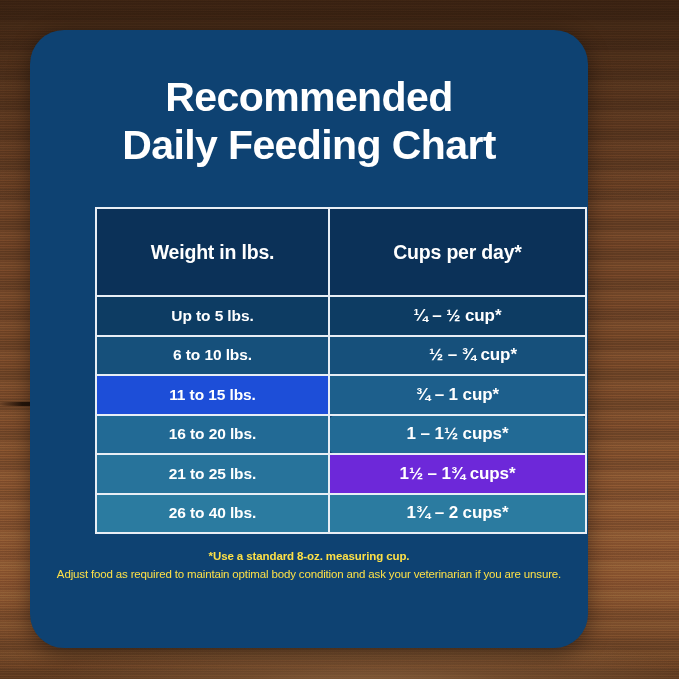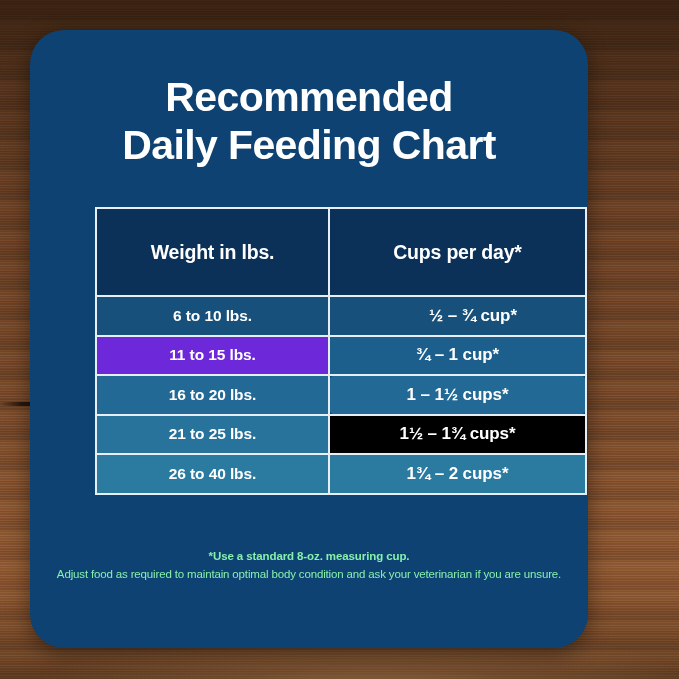--- a/index.html
+++ b/index.html
@@ -118,21 +118,21 @@
   #feeding-table .col-cups   { width: 257px; }
   #feeding-table td.cups-cell { font-size: 17px; }
 
   
   #footnotes {
     position: absolute;
     left: 0;
     right: 0;
     top: 520px;
     text-align: center;
-    color: #86efac;
+    color: #fde047;
     padding: 0 4px;
     box-sizing: border-box;
   }
   #footnote-star {
     font-size: 11.5px;
     font-weight: 700;
     margin-bottom: 4px;
     letter-spacing: -0.1px;
   }
   .footnote-note {
@@ -162,34 +162,38 @@
       <col class="col-cups">
     </colgroup>
     <thead>
       <tr>
         <th>Weight in lbs.</th>
         <th>Cups per day*</th>
       </tr>
     </thead>
     <tbody id="feeding-table-body">
         <tr>
+          <td class="weight-cell" style="background: rgb(13, 60, 99);">Up to 5 lbs.</td>
+          <td class="cups-cell" style="background: rgb(13, 60, 99);">¼ – ½ cup*</td>
+        </tr>
+        <tr>
           <td class="weight-cell" style="background: rgb(22, 80, 123);">6 to 10 lbs.</td>
           <td class="cups-cell" style="background: rgb(22, 80, 123); padding-left: 32px;">½ – ¾ cup*</td>
         </tr>
         <tr>
-          <td class="weight-cell" style="background: #6d28d9;">11 to 15 lbs.</td>
+          <td class="weight-cell" style="background: #1d4ed8;">11 to 15 lbs.</td>
           <td class="cups-cell" style="background: rgb(29, 95, 140);">¾ – 1 cup*</td>
         </tr>
         <tr>
           <td class="weight-cell" style="background: rgb(34, 106, 149);">16 to 20 lbs.</td>
           <td class="cups-cell" style="background: rgb(34, 106, 149); border-radius: 7px;">1 – 1½ cups*</td>
         </tr>
         <tr>
           <td class="weight-cell" style="background: rgb(39, 115, 155); margin-top: 26px;">21 to 25 lbs.</td>
-          <td class="cups-cell" style="background: #000000;">1½ – 1¾ cups*</td>
+          <td class="cups-cell" style="background: #6d28d9;">1½ – 1¾ cups*</td>
         </tr>
         <tr>
           <td class="weight-cell" style="background: rgb(43, 123, 160);">26 to 40 lbs.</td>
           <td class="cups-cell" style="background: rgb(43, 123, 160);">1¾ – 2 cups*</td>
         </tr>
       </tbody>
   </table>
 
   <div id="footnotes">
     <div id="footnote-star">*Use a standard 8-oz. measuring cup.</div>

